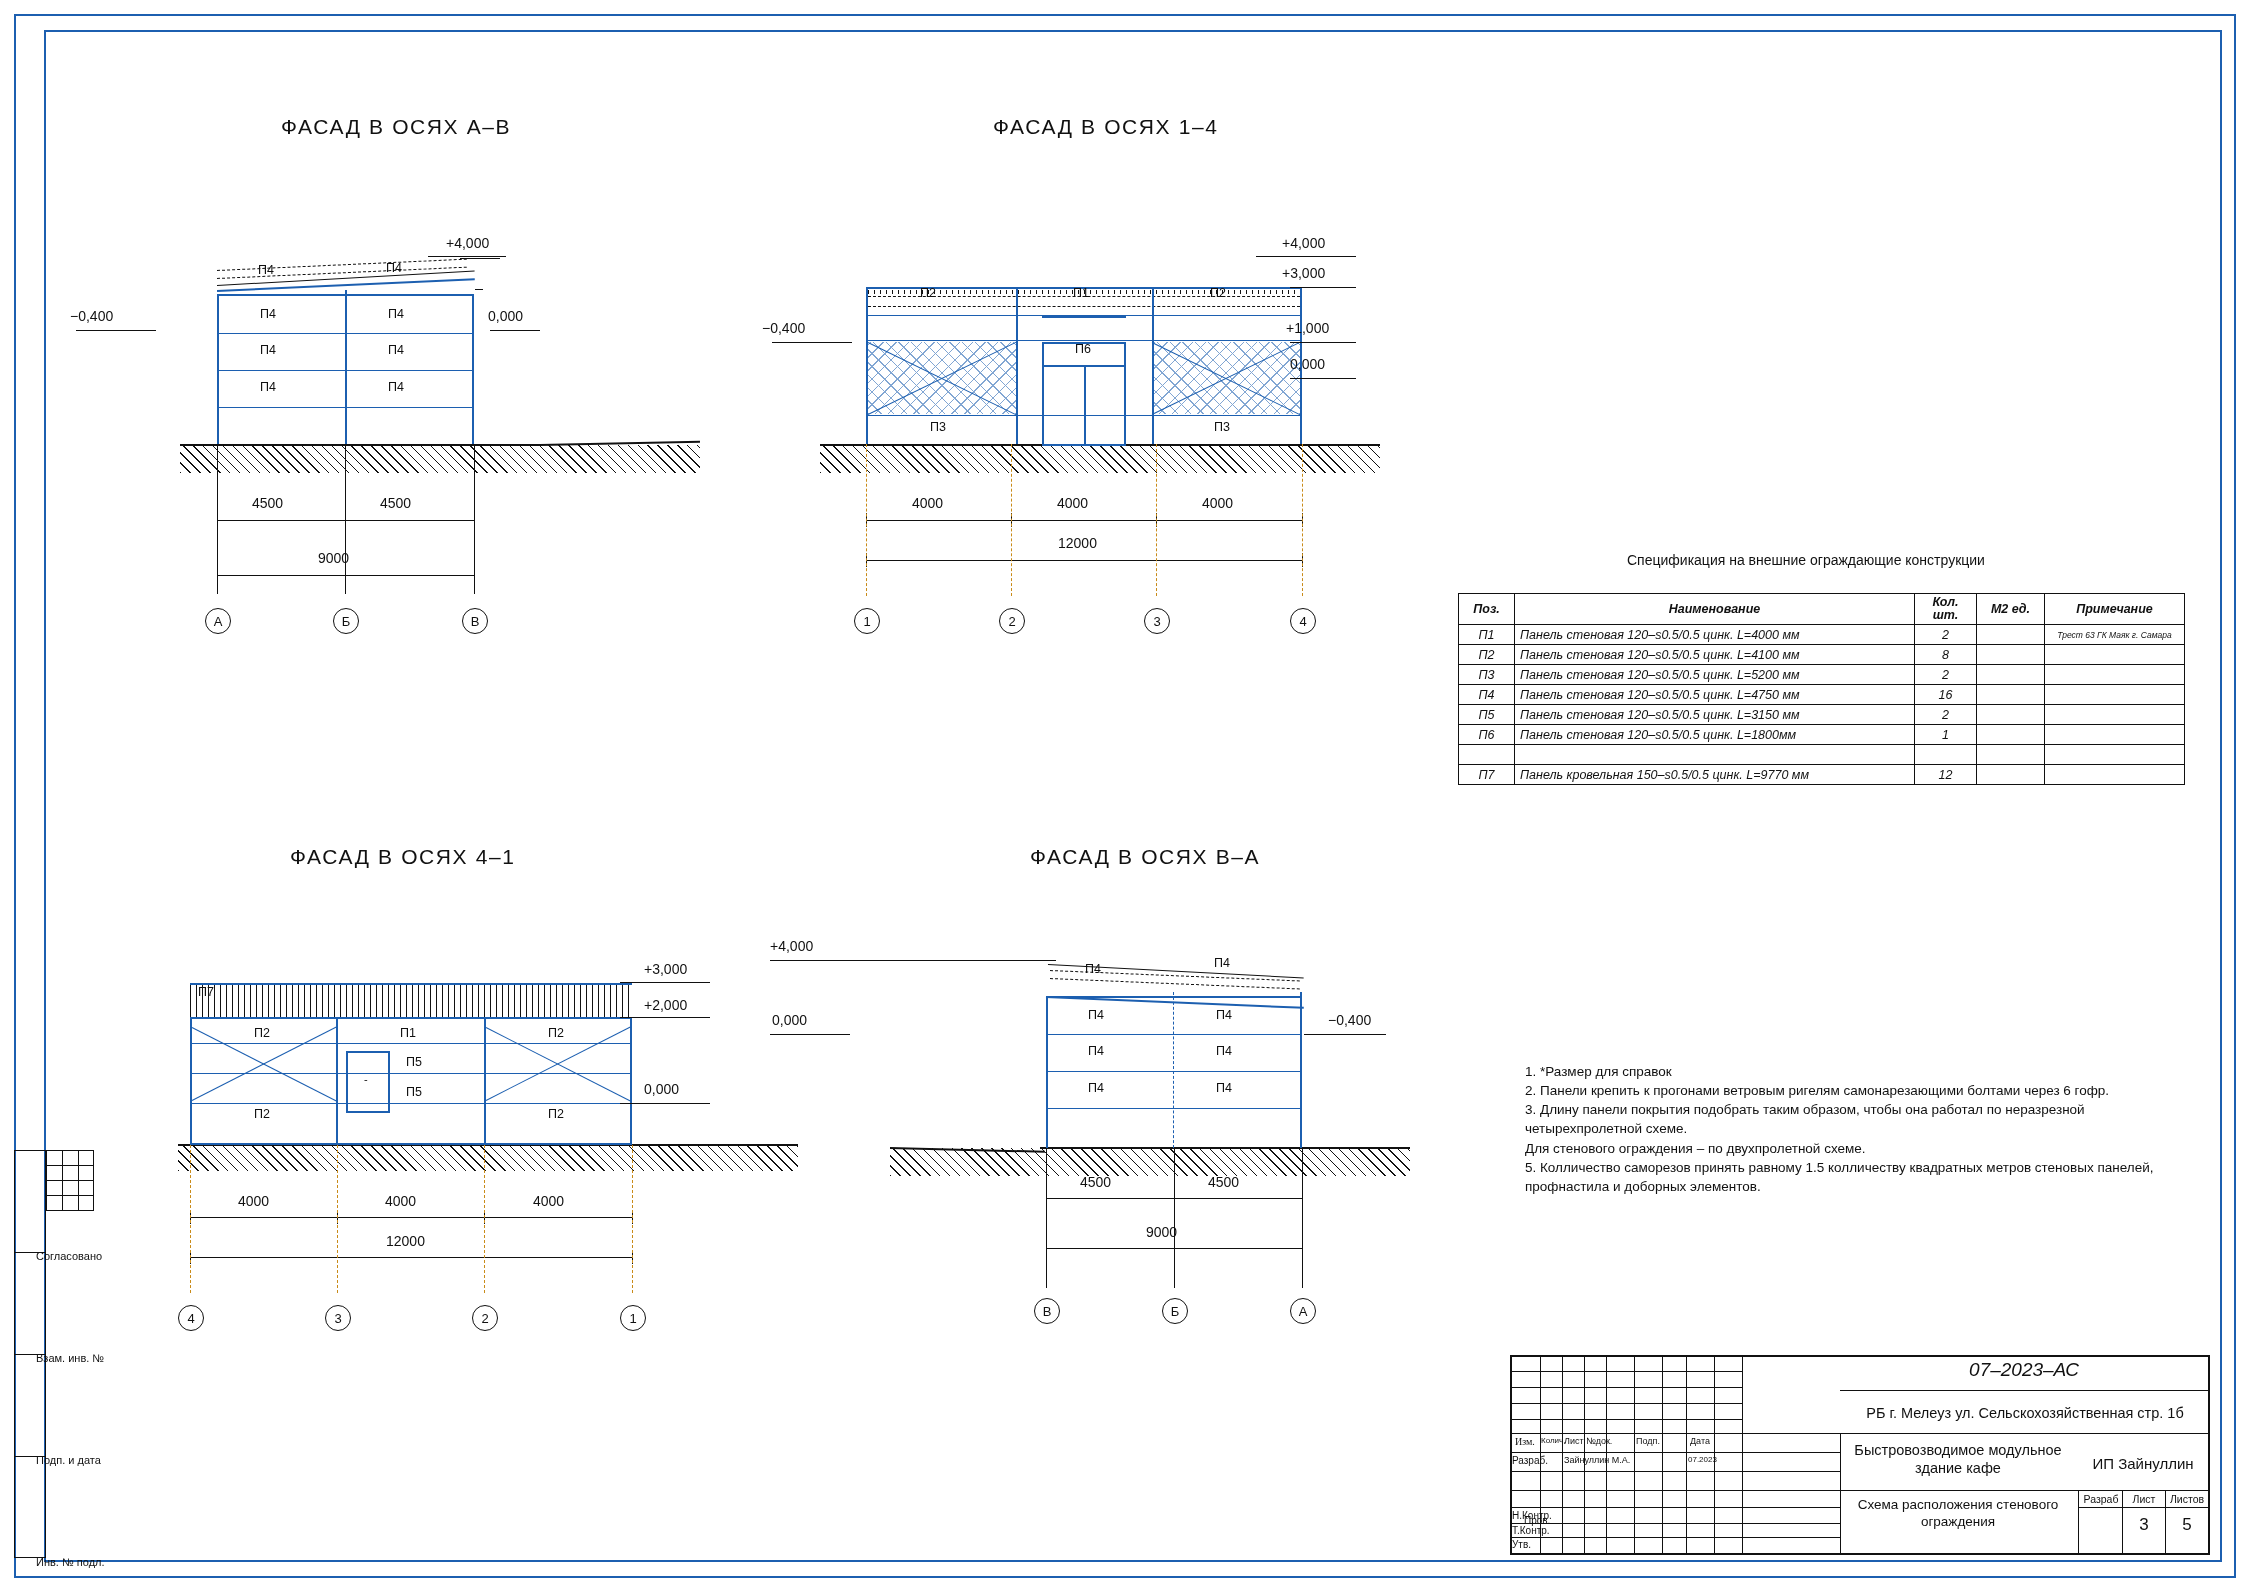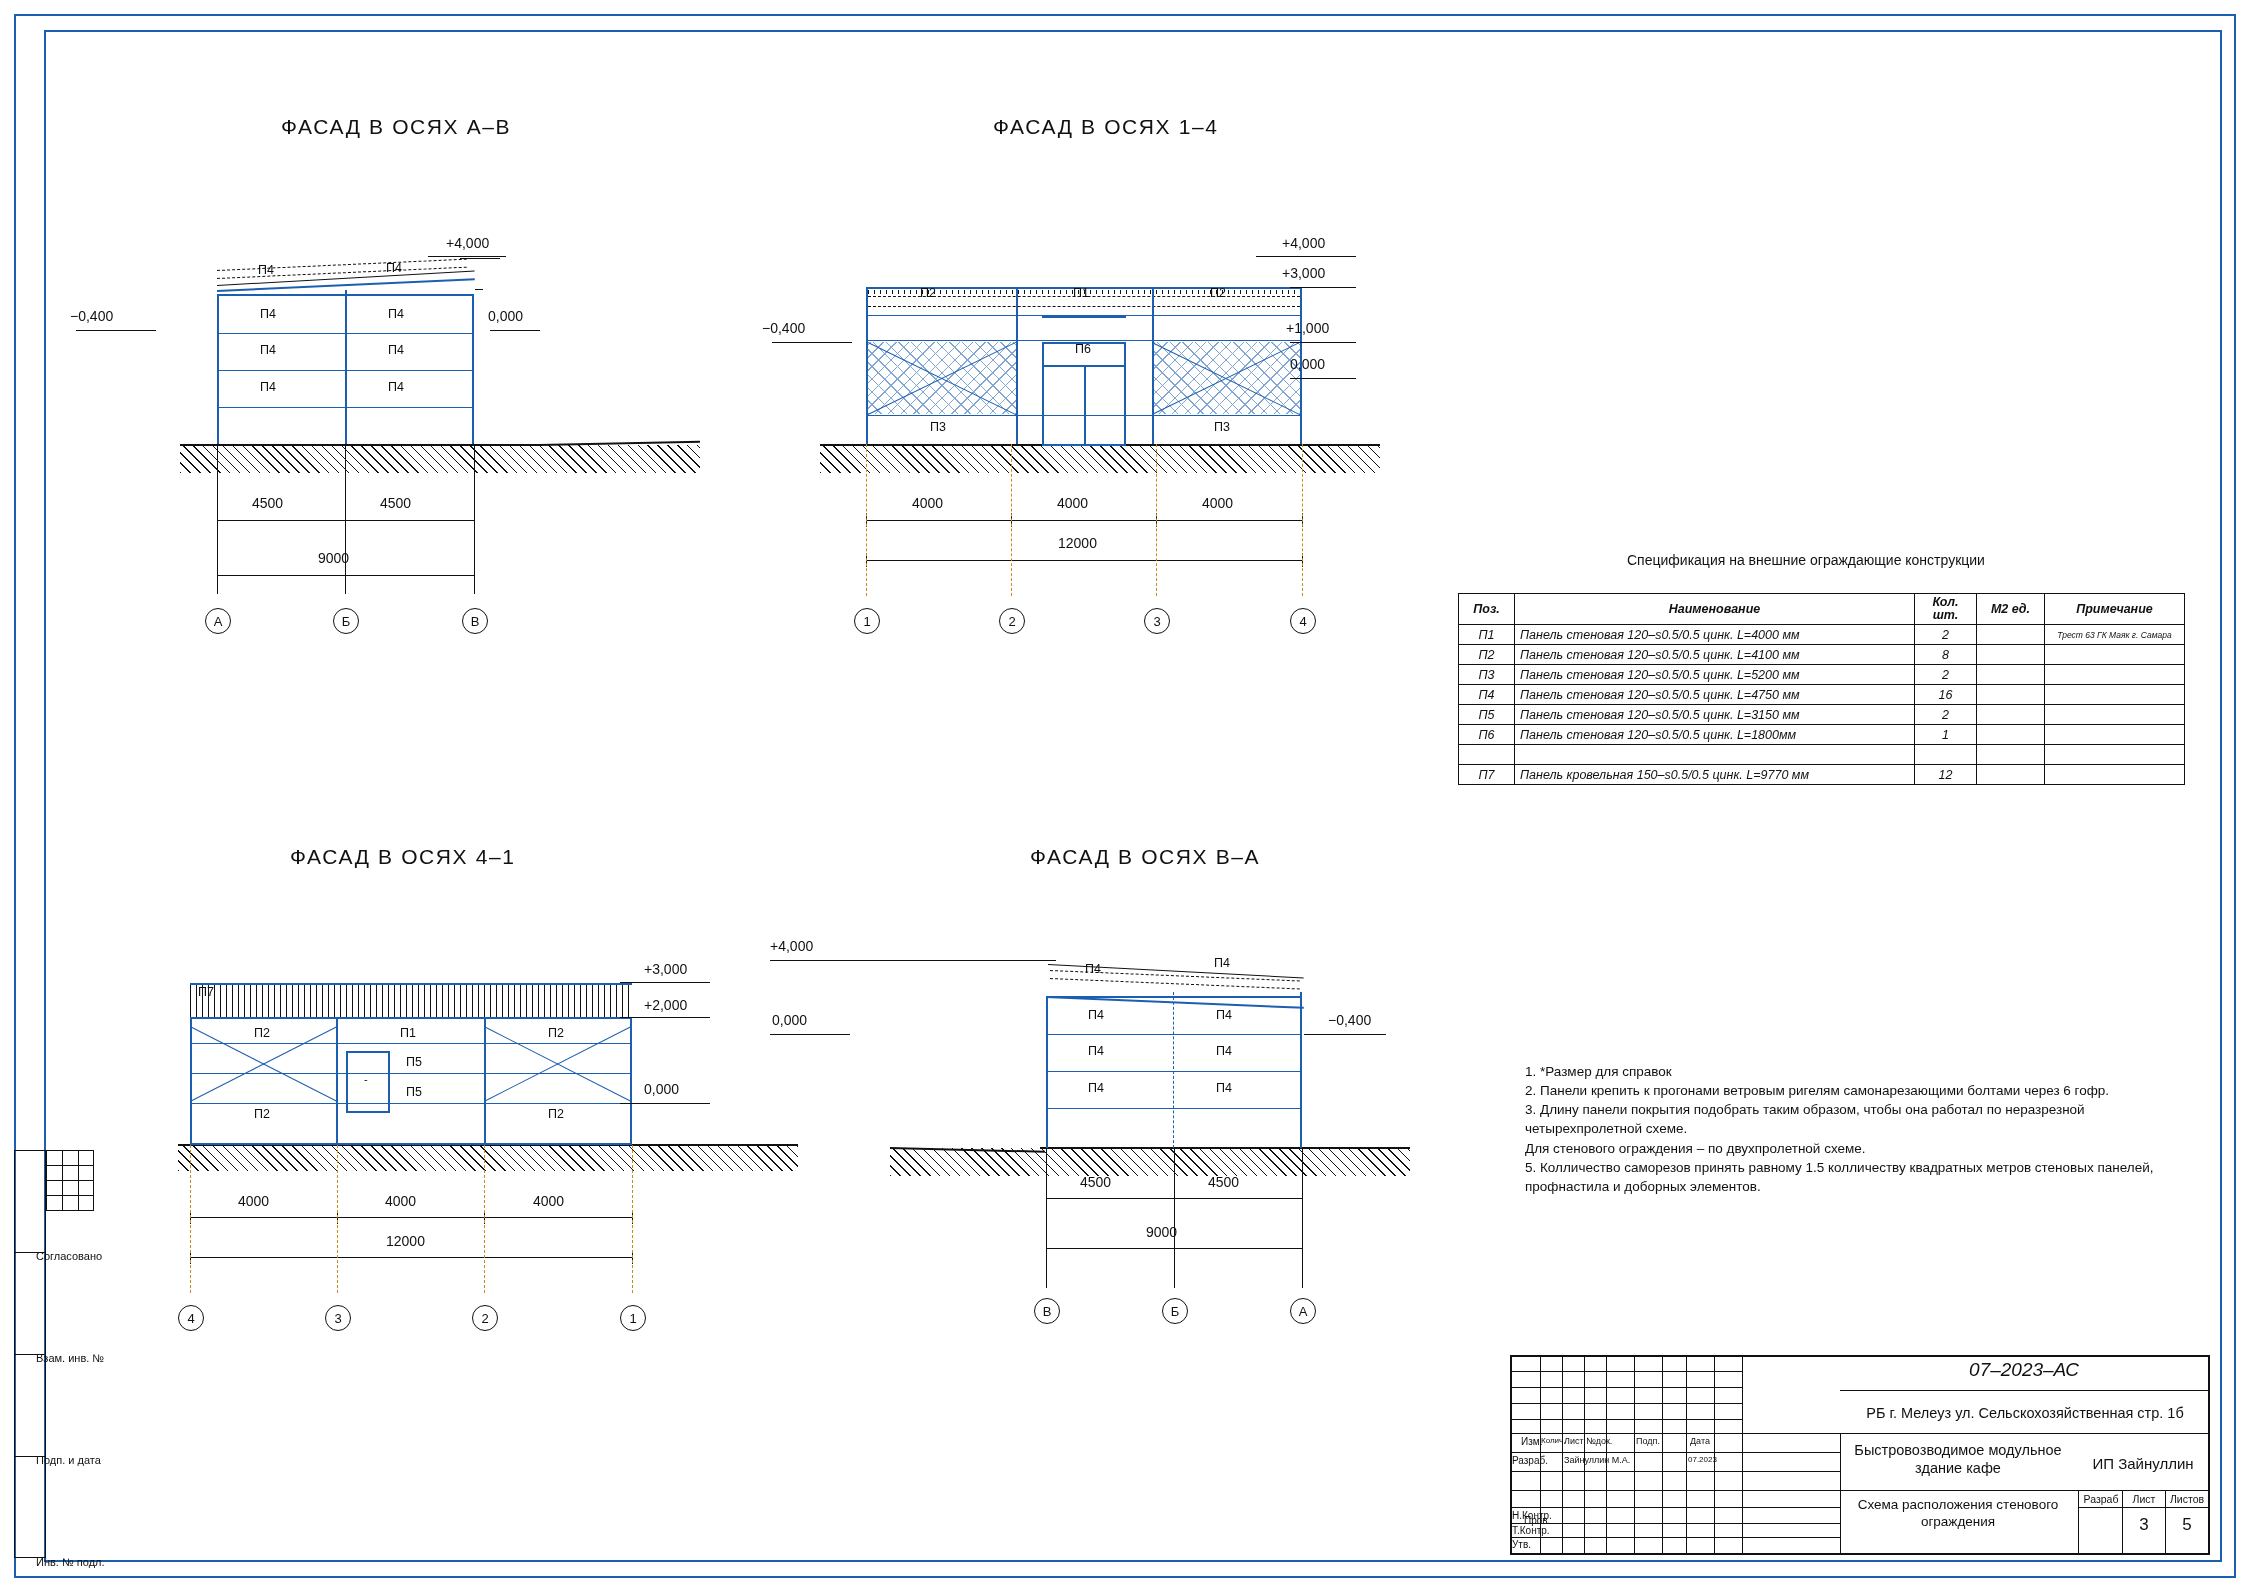--- a/index.html
+++ b/index.html
@@ -453,21 +453,21 @@
 
     <div class="ln" style="left:0;top:78px;width:330px;height:1px;"></div>
     <div class="ln" style="left:0;top:97px;width:330px;height:1px;"></div>
     <div class="ln" style="left:0;top:116px;width:330px;height:1px;"></div>
     <div class="ln" style="left:0;top:135px;width:330px;height:1px;"></div>
     <div class="ln" style="left:0;top:152px;width:330px;height:1px;"></div>
     <div class="ln" style="left:0;top:168px;width:330px;height:1px;"></div>
     <div class="ln" style="left:0;top:182px;width:330px;height:1px;"></div>
     <div class="ln" style="left:330px;top:78px;width:1px;height:121px;"></div>
 
-    <div class="lblxs abs" style="left:11px;top:81px;">Изм.</div>
+    <div class="lblxs abs" style="left:5px;top:81px;font-family:Liberation Serif, serif;">Изм.</div>
     <div class="lblxs abs" style="left:31px;top:81px;font-size:8px;">Колич.</div>
     <div class="lblxs abs" style="left:54px;top:81px;font-size:9px;">Лист</div>
     <div class="lblxs abs" style="left:76px;top:81px;font-size:9px;">№док.</div>
     <div class="lblxs abs" style="left:126px;top:81px;font-size:9px;">Подп.</div>
     <div class="lblxs abs" style="left:180px;top:81px;font-size:9px;">Дата</div>
 
     <div class="lblxs abs" style="left:2px;top:100px;">Разраб.</div>
     <div class="lblxs abs" style="left:54px;top:100px;font-size:9px;">Зайнуллин М.А.</div>
     <div class="lblxs abs" style="left:178px;top:100px;font-size:8px;">07.2023</div>
     <div class="lblxs abs" style="left:14px;top:118px;margin-top:42px;">Пров.</div>

